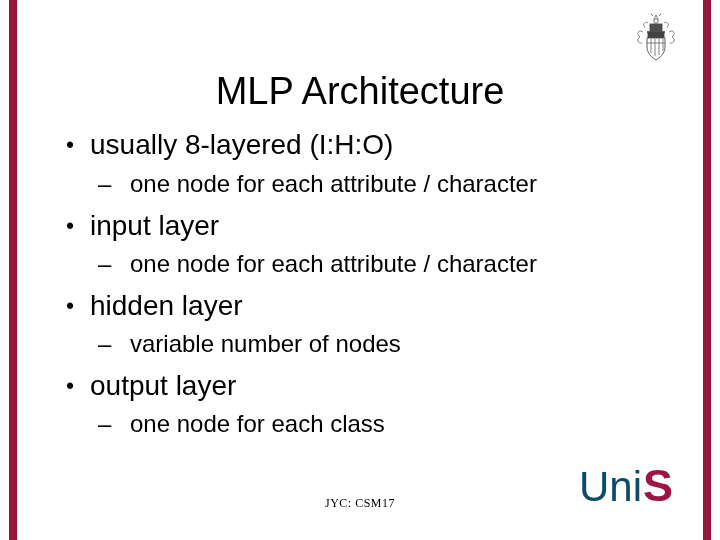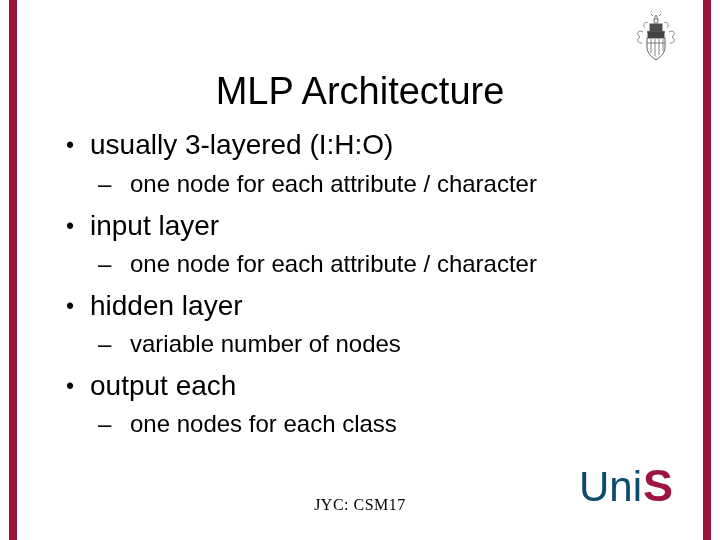--- a/index.html
+++ b/index.html
@@ -17,21 +17,21 @@
   }
   .line{position:absolute;left:0;right:0;line-height:1.15;white-space:nowrap;}
   .l1{font-size:28px;}
   .l2{font-size:24px;}
   .l1 .marker{position:absolute;left:66px;top:3px;font-size:23px;}
   .l1 .text{position:absolute;left:90px;}
   .l2 .marker{position:absolute;left:98px;top:0;}
   .l2 .text{position:absolute;left:130px;}
   .footer{
     position:absolute;top:496px;left:0;right:0;text-align:center;
-    font-family:"Liberation Serif",serif;font-size:16px;letter-spacing:.5px;color:#000;
+    font-family:"Liberation Serif",serif;font-size:12px;letter-spacing:.5px;color:#000;
   }
   .unis{position:absolute;left:579px;top:463px;line-height:1;white-space:nowrap;}
   .unis .uni{font-size:42px;font-weight:normal;color:#0c4a6e;letter-spacing:0;}
   .unis .s{font-size:45px;font-weight:bold;color:var(--logo-s,#9e1543);margin-left:1px;}
 </style>
 </head>
 <body>
 
 <div class="slide">
 
@@ -58,21 +58,21 @@
         <path d="M18,27 v14 M22,27 v17 M26,27 v16 M30,27 v12" stroke="#555" stroke-width="0.8"></path>
         <path d="M14,31 h18" stroke="#555" stroke-width="0.8"></path>
       </g>
     </svg>
   </div>
 
   <h1 class="title">MLP Architecture</h1>
 
   <div class="line l1" style="top:129px">
     <span class="marker">•</span>
-    <span class="text">usually 3-layered (I:H:O)</span>
+    <span class="text">usually 8-layered (I:H:O)</span>
   </div>
   <div class="line l2" style="top:170px">
     <span class="marker">–</span>
     <span class="text">one node for each attribute / character</span>
   </div>
   <div class="line l1" style="top:210px">
     <span class="marker">•</span>
     <span class="text">input layer</span>
   </div>
   <div class="line l2" style="top:250px">
@@ -82,25 +82,25 @@
   <div class="line l1" style="top:290px">
     <span class="marker">•</span>
     <span class="text">hidden layer</span>
   </div>
   <div class="line l2" style="top:330px">
     <span class="marker">–</span>
     <span class="text">variable number of nodes</span>
   </div>
   <div class="line l1" style="top:370px">
     <span class="marker">•</span>
-    <span class="text">output each</span>
+    <span class="text">output layer</span>
   </div>
   <div class="line l2" style="top:410px">
     <span class="marker">–</span>
-    <span class="text">one nodes for each class</span>
+    <span class="text">one node for each class</span>
   </div>
 
   <div class="footer">JYC: CSM17</div>
 
   <div class="unis">
     <span class="uni">Uni</span><span class="s">S</span>
   </div>
 
 </div>
 

